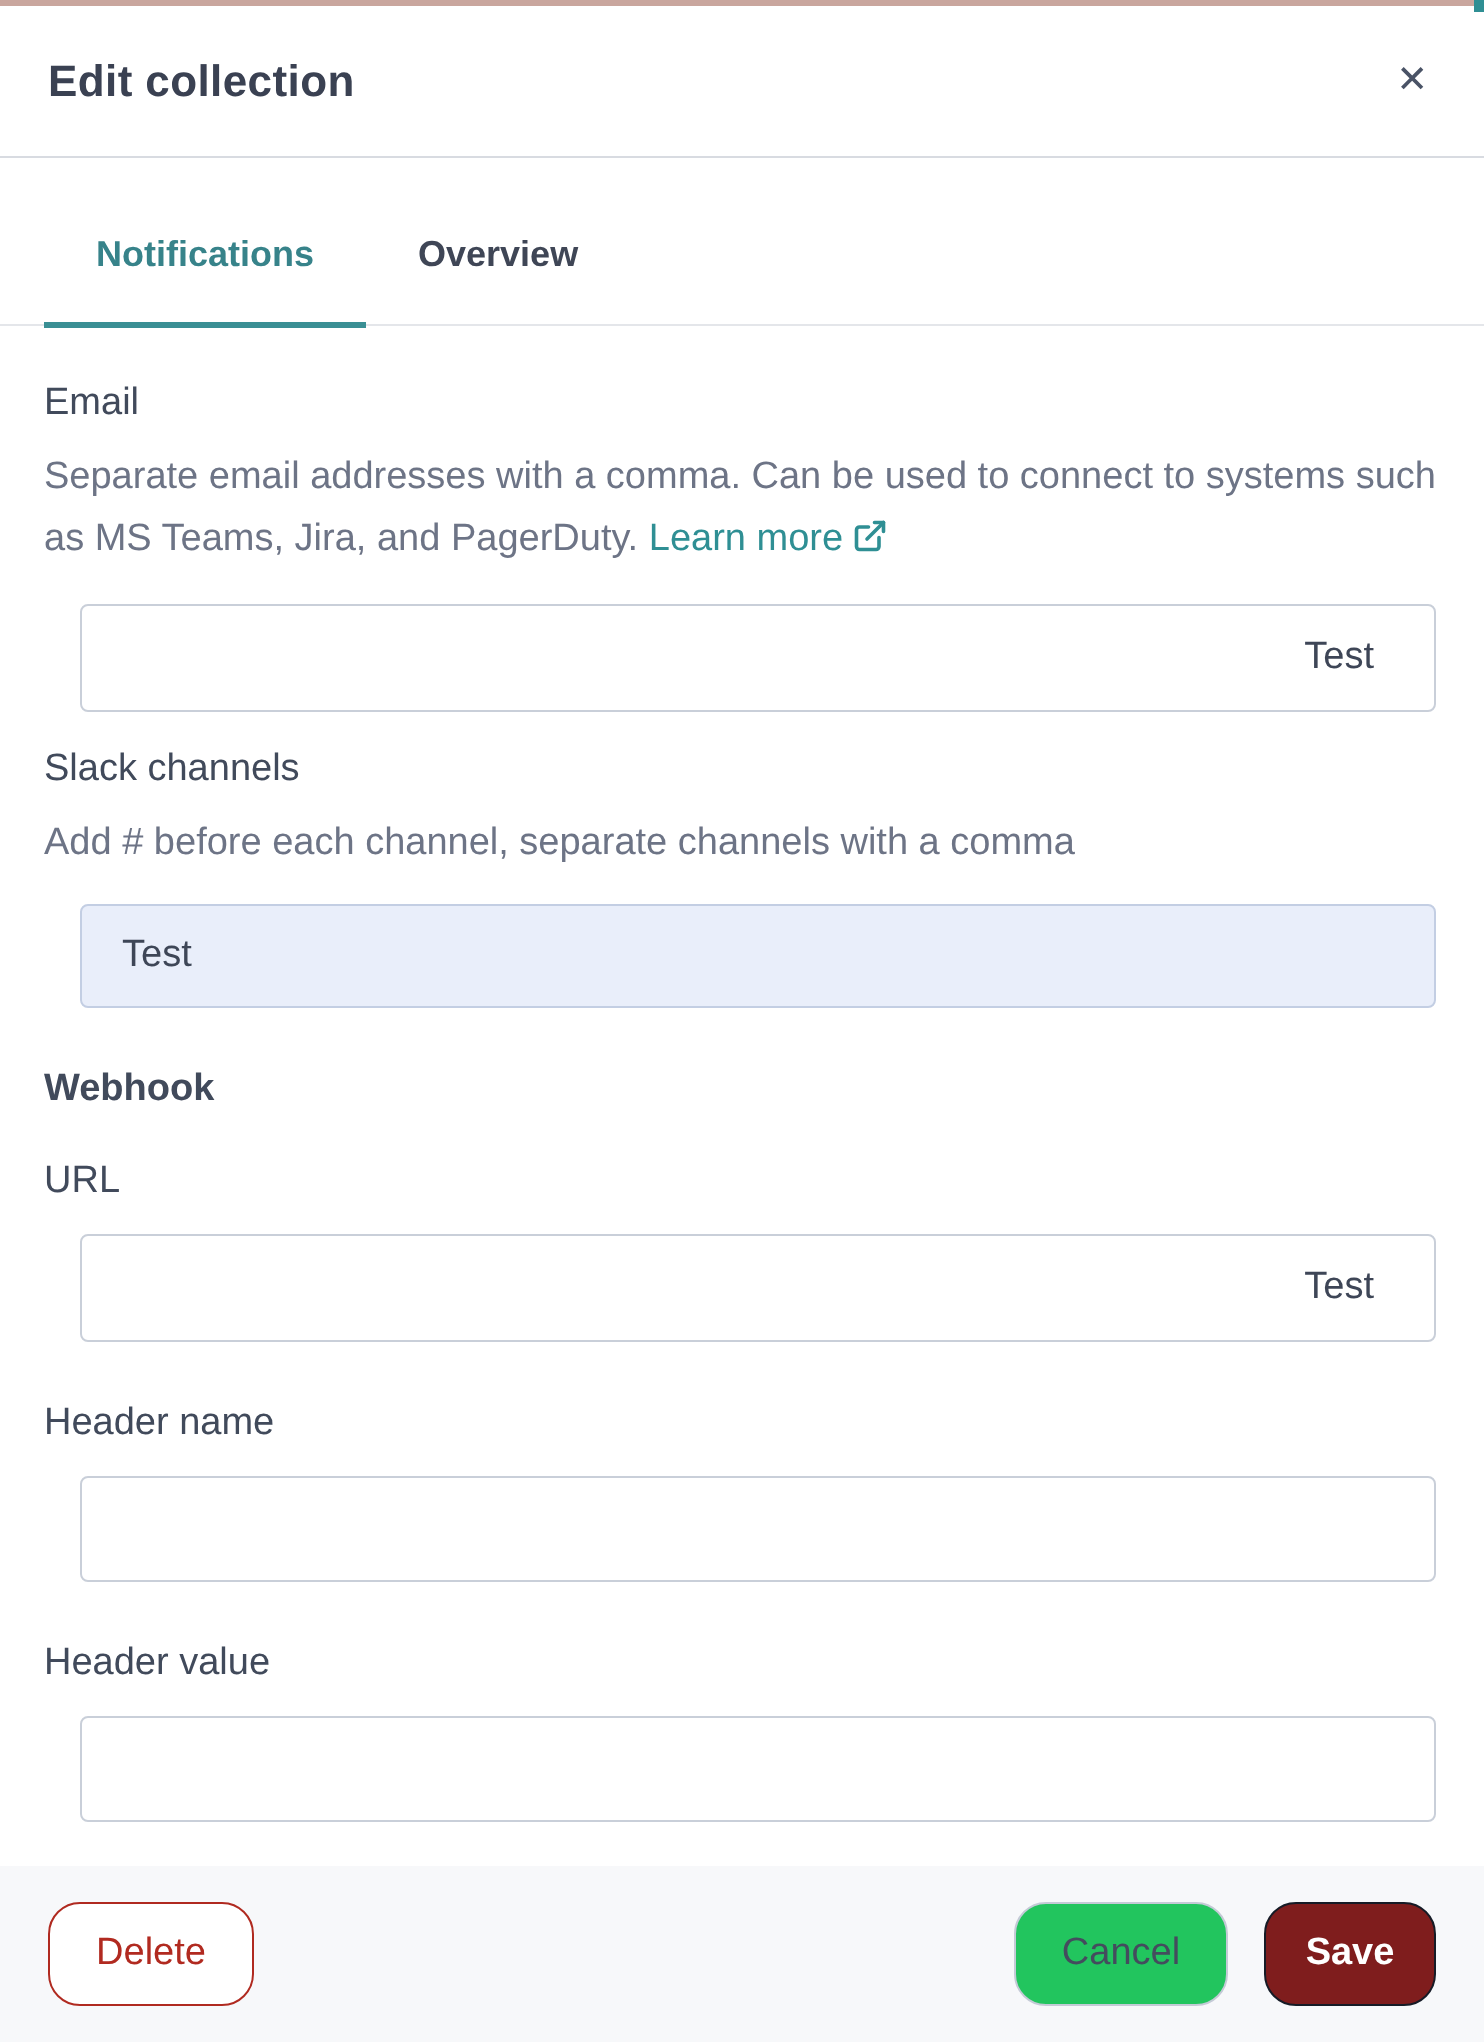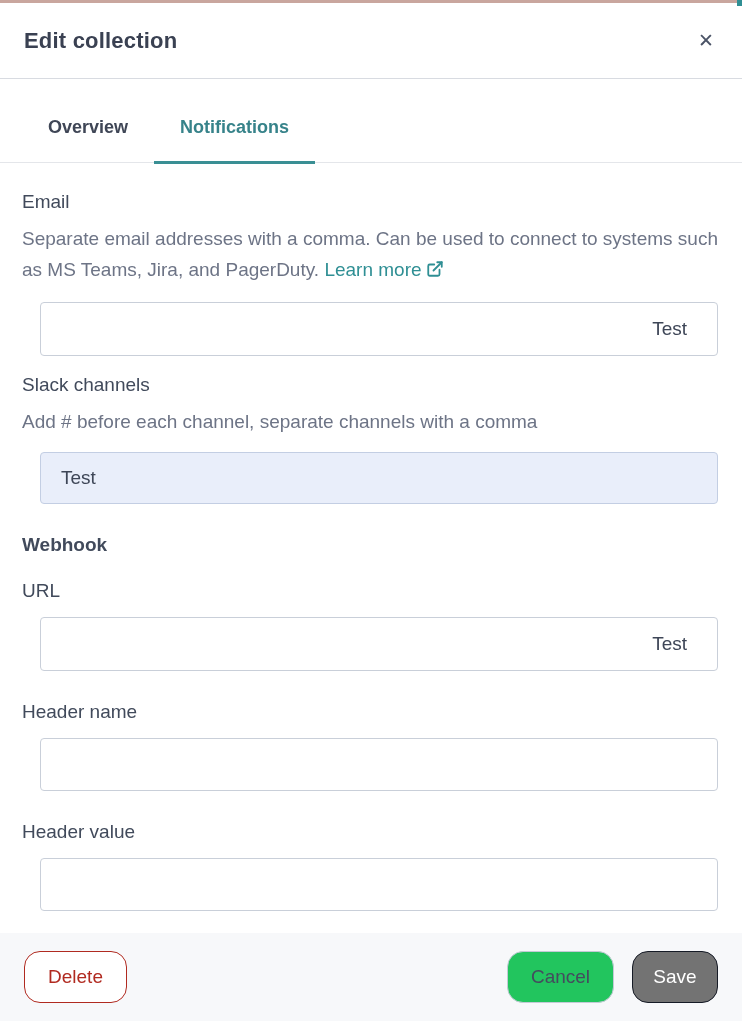--- a/index.html
+++ b/index.html
@@ -77,36 +77,36 @@
     display:flex; align-items:center; padding:0 24px;
   }
   .btn {
     height:52px; border-radius:16px; font-family:inherit; font-size:19px;
     display:inline-flex; align-items:center; justify-content:center;
     cursor:pointer;
   }
   .btn-delete { width:103px; background:#fff; border:1px solid #b02a20; color:#b12a20; }
   .footer-spacer { flex:1; }
   .btn-cancel { width:107px; background:#22c55e; border:1px solid #c4cad6; color:#444c5e; }
-  .btn-save   { width:86px; margin-left:18px; background:#737373; border:1px solid #161b26; color:#fff; font-weight:400; }
+  .btn-save   { width:86px; margin-left:18px; background:#7f1d1d; border:1px solid #161b26; color:#fff; font-weight:700; }
 </style>
 </head>
 <body>
 
 <div class="top-strip"></div>
 <div class="corner-dot"></div>
 
 <div class="modal-header">
   <div class="modal-title">Edit collection</div>
   <button class="close-btn">✕</button>
 </div>
 
 <div class="tabs">
+  <button class="tab active">Notifications</button>
   <button class="tab">Overview</button>
-  <button class="tab active">Notifications</button>
 </div>
 
 <div class="content">
 
   <div class="field-label mt-header">Email</div>
   <div class="description"><span>Separate email addresses with a comma. Can be used to connect to systems such as MS Teams, Jira, and PagerDuty. </span><a class="link"><span>Learn more</span><span class="ext-icon"><svg width="18" height="18" viewBox="0 0 24 24" fill="none" stroke="#2f8f94" stroke-width="2.4" stroke-linecap="round" stroke-linejoin="round">
             <path d="M18 13v6a2 2 0 0 1-2 2H5a2 2 0 0 1-2-2V8a2 2 0 0 1 2-2h6"></path>
             <polyline points="15 3 21 3 21 9"></polyline>
             <line x1="10" y1="14" x2="21" y2="3"></line>
           </svg></span></a></div>

